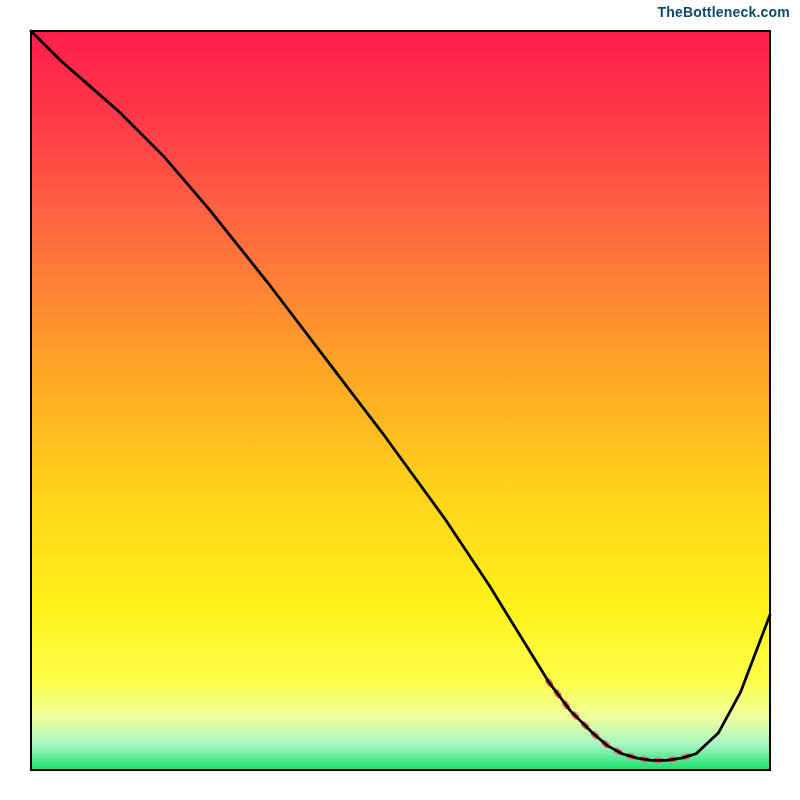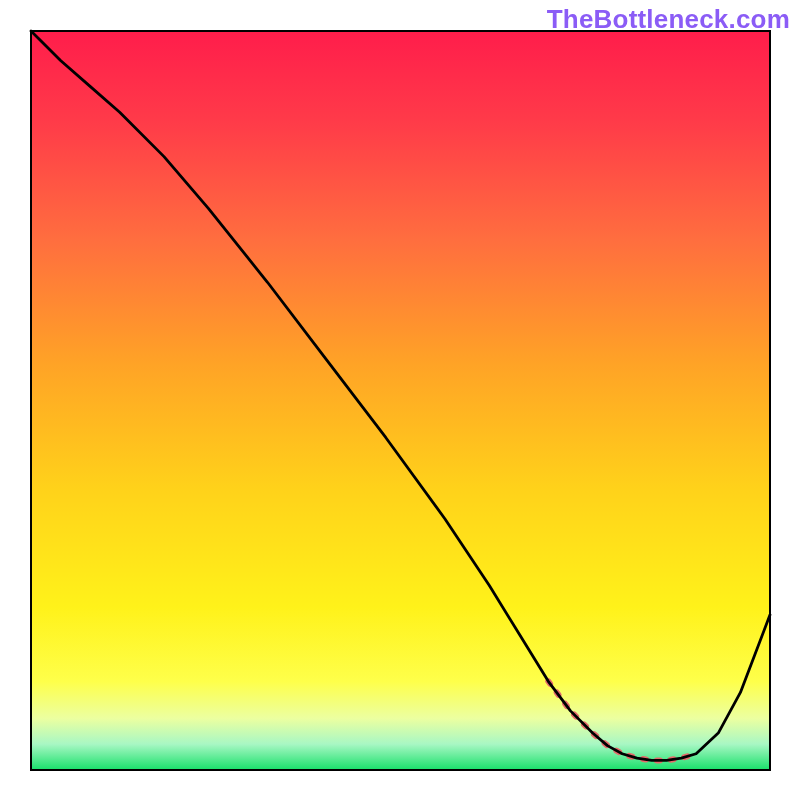--- a/index.html
+++ b/index.html
@@ -13,23 +13,23 @@
   }
   .stage {
     position: relative;
     width: 800px;
     height: 800px;
   }
   .watermark {
     position: absolute;
     top: 4px;
     right: 10px;
-    font-size: 26px;
+    font-size: 14px;
     font-weight: 600;
-    color: #8b5cf6;
+    color: #0c4a6e;
     letter-spacing: 0.2px;
   }
   svg.plot {
     position: absolute;
     left: 0;
     top: 0;
     width: 800px;
     height: 800px;
   }
 </style>

